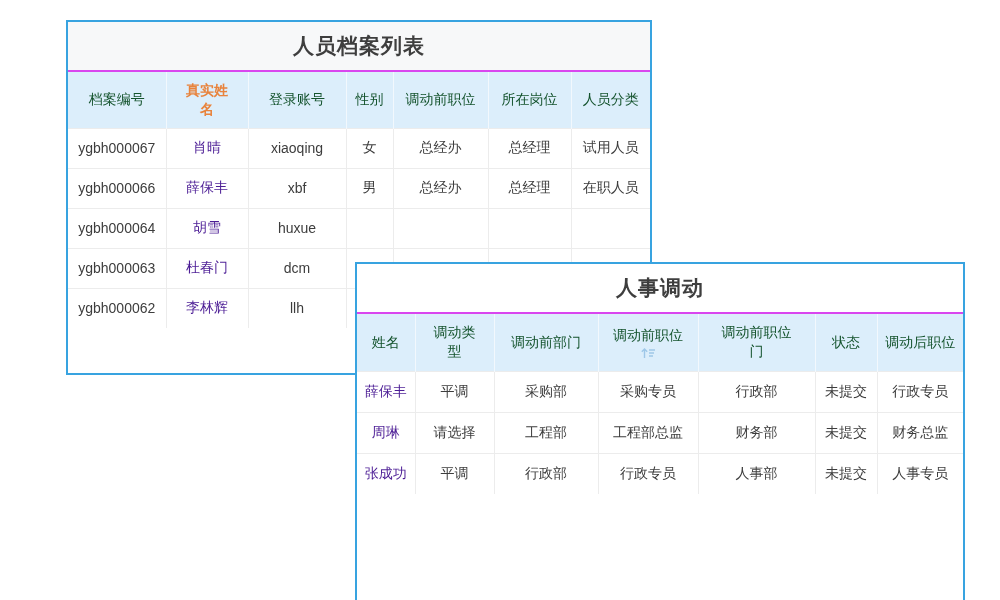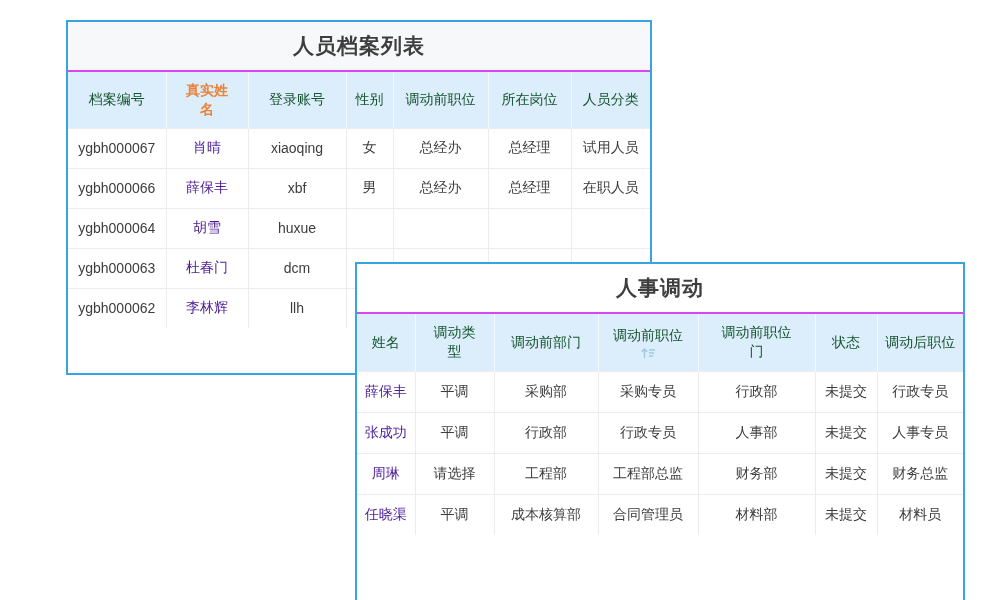--- a/index.html
+++ b/index.html
@@ -157,41 +157,32 @@
         <tr>
           <td><span class="link">薛保丰</span></td>
           <td>平调</td>
           <td>采购部</td>
           <td>采购专员</td>
           <td>行政部</td>
           <td>未提交</td>
           <td>行政专员</td>
         </tr>
         <tr>
-          <td><span class="link">张成功</span></td>
-          <td>平调</td>
-          <td>行政部</td>
-          <td>行政专员</td>
-          <td>人事部</td>
-          <td>未提交</td>
-          <td>人事专员</td>
-        </tr>
-        <tr>
           <td><span class="link">周琳</span></td>
           <td>请选择</td>
           <td>工程部</td>
           <td>工程部总监</td>
           <td>财务部</td>
           <td>未提交</td>
           <td>财务总监</td>
         </tr>
         <tr>
-          <td><span class="link">任晓渠</span></td>
+          <td><span class="link">张成功</span></td>
           <td>平调</td>
-          <td>成本核算部</td>
-          <td>合同管理员</td>
-          <td>材料部</td>
+          <td>行政部</td>
+          <td>行政专员</td>
+          <td>人事部</td>
           <td>未提交</td>
-          <td>材料员</td>
+          <td>人事专员</td>
         </tr>
       </tbody>
     </table>
 </div>
 
 </body></html>

